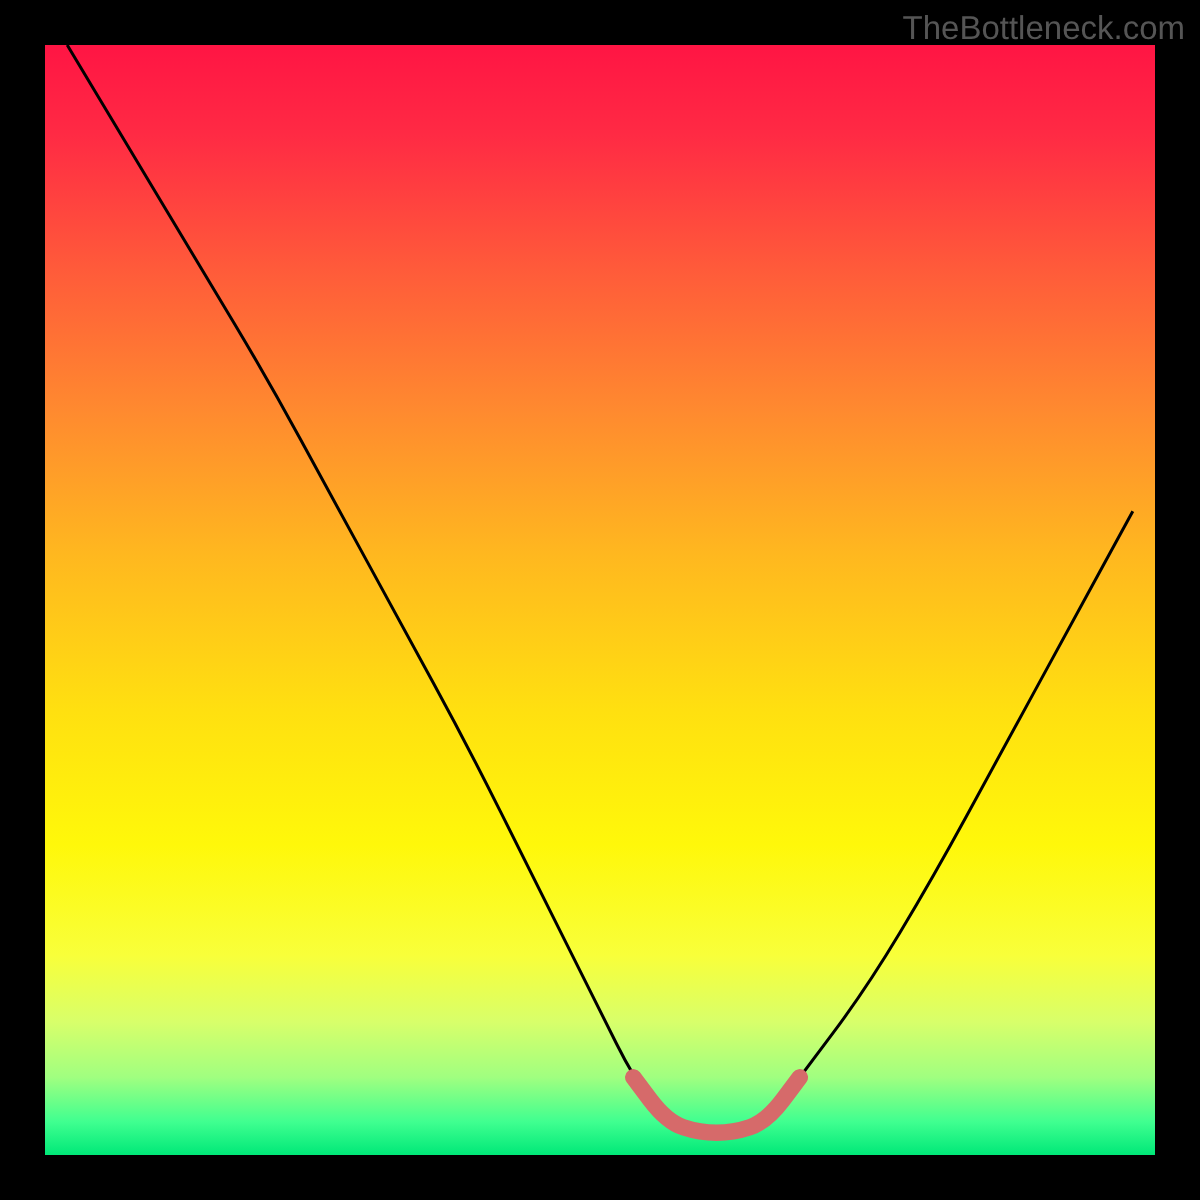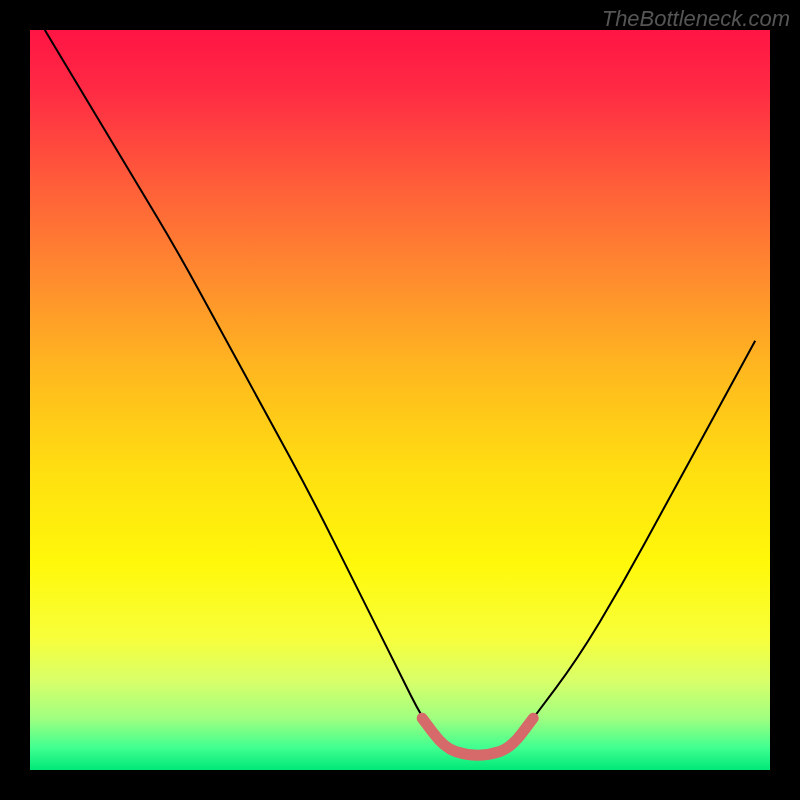--- a/index.html
+++ b/index.html
@@ -12,21 +12,20 @@
     font-family: Arial, sans-serif;
   }
   .watermark {
     position: absolute;
     top: 6px;
     right: 10px;
     color: #555;
     font-size: 22px;
     font-weight: 500;
     z-index: 10;
-    font-style: italic;
   }
   .plot-area {
     position: absolute;
     left: 30px;
     top: 30px;
     width: 740px;
     height: 740px;
   }
   .gradient-bg {
     position: absolute;

